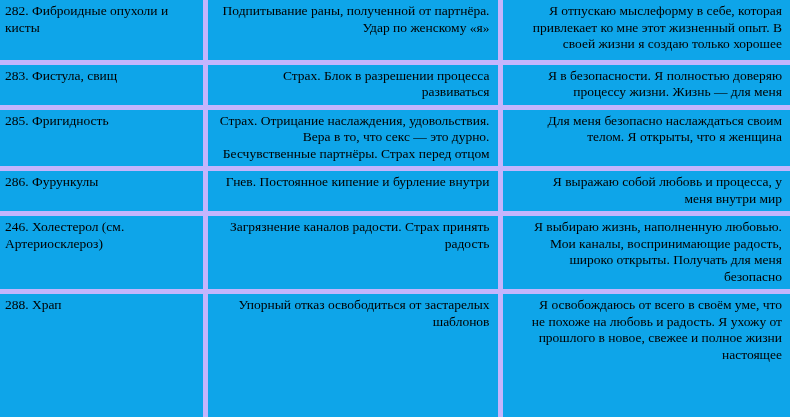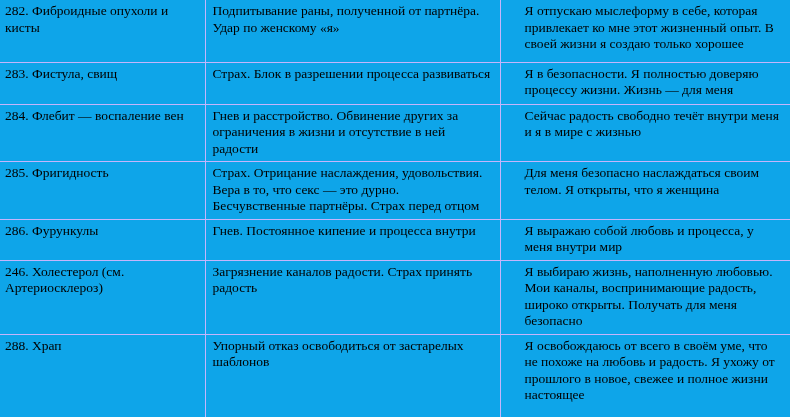--- a/index.html
+++ b/index.html
@@ -17,27 +17,28 @@
     width: 790px;
     height: 417px;
     border-collapse: collapse;
     table-layout: fixed;
     font-family: "Liberation Serif", "DejaVu Serif", serif;
     font-size: 13.5px;
     line-height: 16.5px;
     color: #000000;
   }
   td {
-    border: 1px solid #c4b5fd;
+    border: 5px solid #c4b5fd;
     vertical-align: top;
     padding: 3px 8px 4px 5px;
     overflow: hidden;
   }
   td.cell-cause, td.cell-affirmation {
     padding-left: 7px;
+    text-align: right;
   }
   
   td:first-child { border-left: 0; }
   td:last-child { border-right: 0; padding-left: 24px; }
   tr:first-child td { border-top: 0; }
   tr:last-child td { border-bottom: 0; }
   tr.r1 { height: 62px; }
   tr.r2 { height: 42px; }
   tr.r3 { height: 51px; }
   tr.r4 { height: 52px; }
@@ -59,33 +60,28 @@
       <tr class="r1">
         <td class="cell-disease">282. Фиброидные опухоли и кисты</td>
         <td class="cell-cause">Подпитывание раны, полученной от партнёра. Удар по женскому «я»</td>
         <td class="cell-affirmation">Я отпускаю мыслеформу в себе, которая привлекает ко мне этот жизненный опыт. В своей жизни я создаю только хорошее</td>
       </tr>
       <tr class="r2">
         <td class="cell-disease">283. Фистула, свищ</td>
         <td class="cell-cause">Страх. Блок в разрешении процесса развиваться</td>
         <td class="cell-affirmation">Я в безопасности. Я полностью доверяю процессу жизни. Жизнь — для меня</td>
       </tr>
-      <tr class="r3">
-        <td class="cell-disease">284. Флебит — воспаление вен</td>
-        <td class="cell-cause">Гнев и расстройство. Обвинение других за ограничения в жизни и отсутствие в ней радости</td>
-        <td class="cell-affirmation">Сейчас радость свободно течёт внутри меня и я в мире с жизнью</td>
-      </tr>
       <tr class="r4">
         <td class="cell-disease">285. Фригидность</td>
         <td class="cell-cause">Страх. Отрицание наслаждения, удовольствия. Вера в то, что секс — это дурно. Бесчувственные партнёры. Страх перед отцом</td>
         <td class="cell-affirmation">Для меня безопасно наслаждаться своим телом. Я открыты, что я женщина</td>
       </tr>
       <tr class="r5">
         <td class="cell-disease">286. Фурункулы</td>
-        <td class="cell-cause">Гнев. Постоянное кипение и процесса внутри</td>
+        <td class="cell-cause">Гнев. Постоянное кипение и бурление внутри</td>
         <td class="cell-affirmation">Я выражаю собой любовь и процесса, у меня внутри мир</td>
       </tr>
       <tr class="r6">
         <td class="cell-disease">246. Холестерол (см. Артериосклероз)</td>
         <td class="cell-cause">Загрязнение каналов радости. Страх принять радость</td>
         <td class="cell-affirmation">Я выбираю жизнь, наполненную любовью. Мои каналы, воспринимающие радость, широко открыты. Получать для меня безопасно</td>
       </tr>
       <tr class="r7">
         <td class="cell-disease">288. Храп</td>
         <td class="cell-cause">Упорный отказ освободиться от застарелых шаблонов</td>

